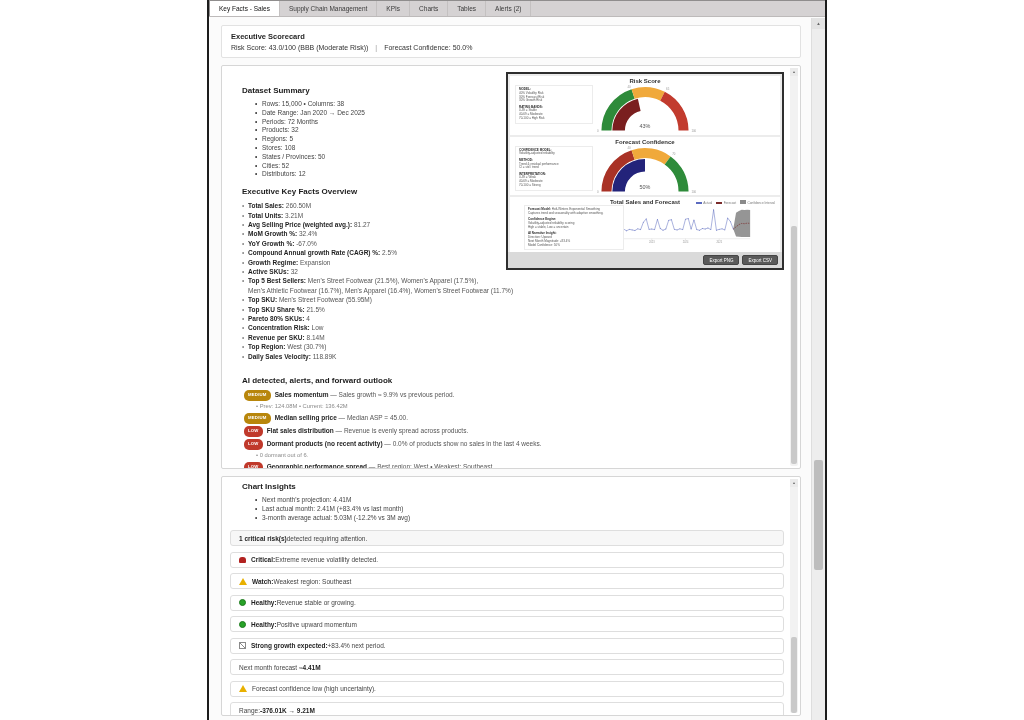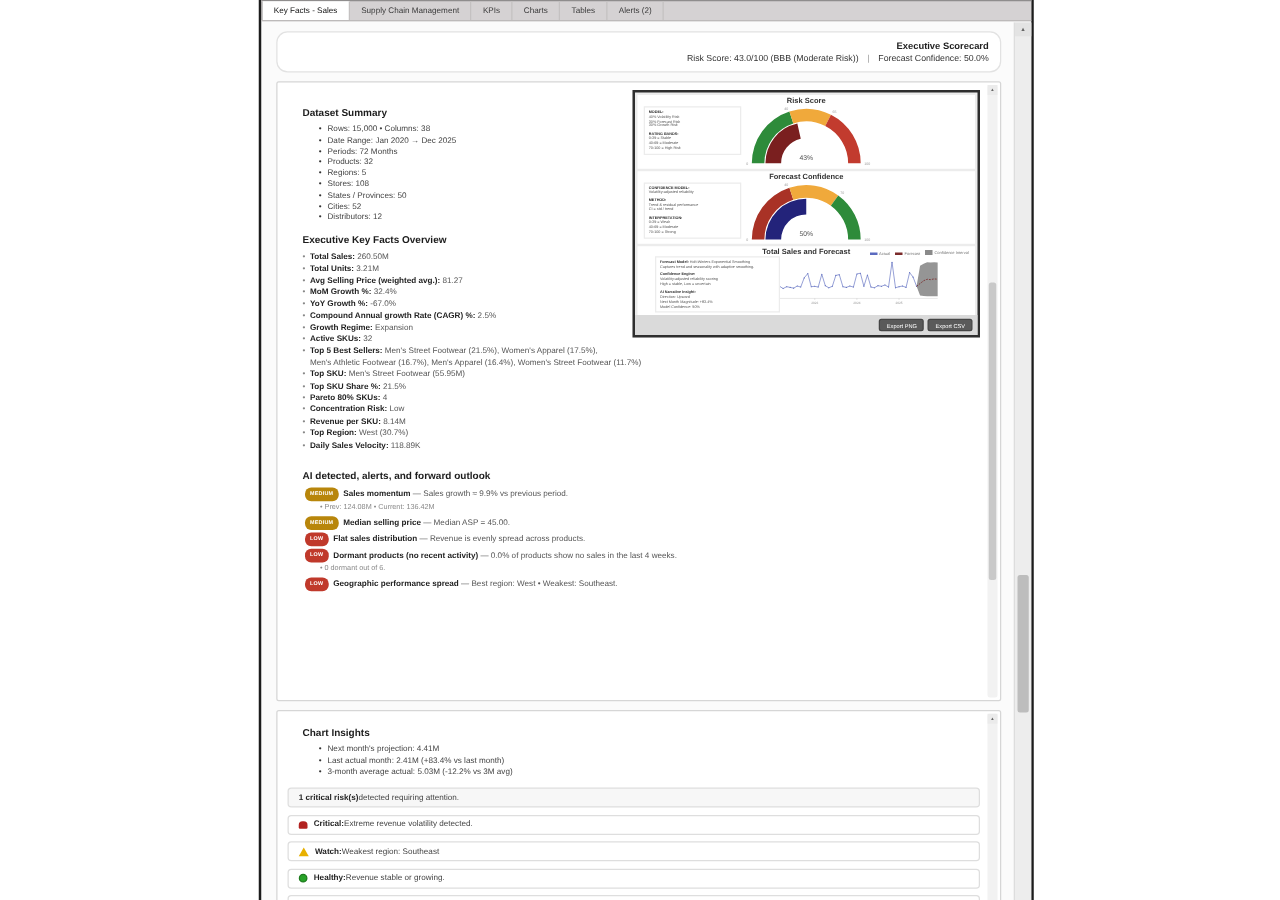--- a/index.html
+++ b/index.html
@@ -7,26 +7,26 @@
   .window { position:absolute; left:207px; top:0; width:620px; height:720px; background:#fbfbfb;
             border-left:2px solid #1c1c1c; border-right:2px solid #1c1c1c; }
   
   .tab-bar { height:17px; background:#d5d2d3; border-top:1px solid #8f8d8d; border-bottom:1px solid #bdbaba;
              display:flex; align-items:stretch; }
   .tab { font-size:6.5px; color:#3a3a3a; padding:0 9px; display:flex; align-items:center;
          border-right:1px solid #c4c1c1; white-space:nowrap; cursor:default; }
   .tab.active { background:#ffffff; border-left:1px solid #8f8d8d; color:#111; }
   
   .content { position:absolute; top:18px; left:0; right:14px; bottom:0; padding:7px 10px 0 12px; }
-  .scorecard { background:#fff; border:1px solid #e2e2e2; border-radius:9px; padding:6px 9px; margin-bottom:7px;text-align:right; }
+  .scorecard { background:#fff; border:1px solid #e2e2e2; border-radius:2px; padding:6px 9px; margin-bottom:7px; }
   .scorecard .t { font-size:7.5px; font-weight:bold; color:#1f1f1f; }
   .scorecard .line { font-size:7px; color:#333; margin-top:3px; }
   .scorecard .sep { color:#999; margin:0 7px; }
   .panel { background:#fff; border:1px solid #d6d6d6; border-radius:2px; position:relative; }
-  .panel1 { height:496px; margin-bottom:7px; overflow:hidden; }
+  .panel1 { height:404px; margin-bottom:7px; overflow:hidden; }
   .panel2 { height:240px; overflow:hidden; }
   .p-inner { padding:6px 16px 0 8px; height:100%; overflow:hidden; }
   .h1 { font-size:8px; font-weight:bold; color:#1c1c1c; margin:16px 0 5px 12px; clear:none; }
   .h1.first { margin-top:14px; }
   .bullet-item { font-size:6.5px; color:#444; margin-left:32px; line-height:8.8px; position:relative; }
   .bullet-item::before { content:"•"; position:absolute; left:-7px; color:#333; }
   .fact-item { font-size:6.5px; color:#555; margin-left:18px; line-height:9.4px; position:relative; }
   .fact-item::before { content:"•"; position:absolute; left:-6px; color:#888; }
   .fact-item b { color:#1f1f1f; }
   .insight-item { margin:0 0 2.5px 14px; font-size:6.5px; color:#555; line-height:8px; }
@@ -314,21 +314,21 @@
 
         <div class="sb-inner">
           <div class="sb-arrow">▲</div>
           <div class="sb-thumb" style="top:158px;height:238px;"></div>
         </div>
       </div>
     </div>
 
     <div class="panel panel2">
       <div class="p-inner" style="padding-top:5px">
-        <div class="h1" style="margin-top:8px">Chart Insights</div>
+        <div class="h1" style="margin-top:0">Chart Insights</div>
         <div id="ci-list">
             <div class="bullet-item">Next month's projection: 4.41M</div>
             <div class="bullet-item">Last actual month: 2.41M (+83.4% vs last month)</div>
             <div class="bullet-item">3-month average actual: 5.03M (-12.2% vs 3M avg)</div>
           </div>
         <div class="ci-rows" id="alert-rows">
             <div class="alert-row muted">
               <b>1 critical risk(s)</b>
               <span> detected requiring attention.</span>
             </div>

